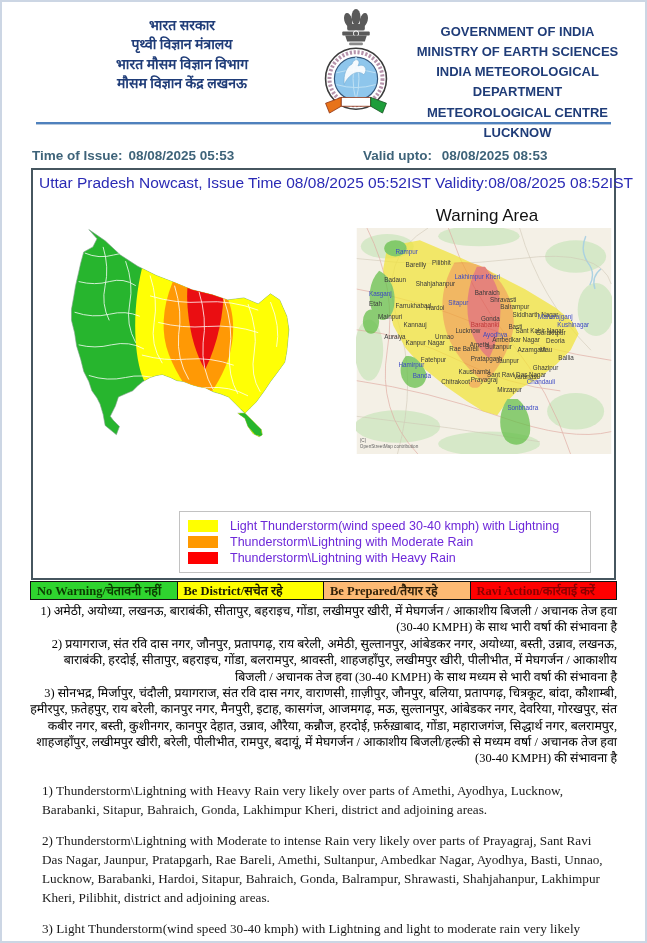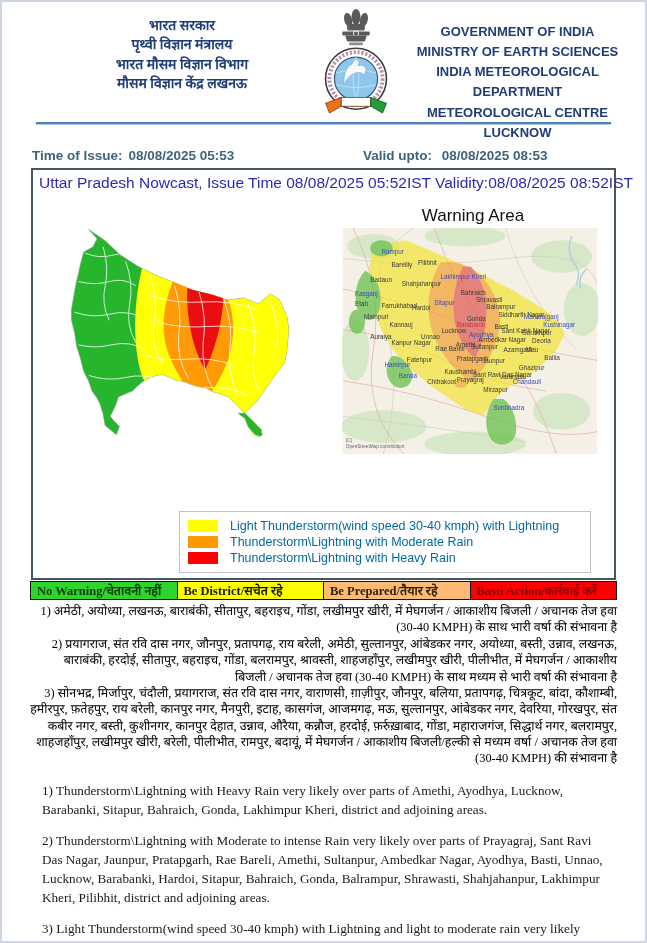--- a/index.html
+++ b/index.html
@@ -18,27 +18,27 @@
   .doc-title{text-align:center;color:#17365d;font-size:24px;margin-top:6px;letter-spacing:.2px;}
   .title-rule{height:2px;background:#4f81bd;margin:6px 34px 0 34px;box-shadow:0 1px 0 #b7c9dd;}
   
   .time-row{display:flex;margin:24px 30px 5px 30px;font-size:13.5px;font-weight:bold;color:#3e6379;}
   .time-row .right{margin-left:auto;width:252px;}
   .time-row .lbl{margin-right:6px;}
   
   .ncbox{margin:0 29px;border:2px solid #46565f;height:412px;position:relative;box-sizing:border-box;background:#fff;}
   .ncbox-heading{color:#2a2ab5;font-size:15.5px;padding:4px 5px 0 6px;white-space:nowrap;}
   .map-left{position:absolute;left:8px;top:32px;}
-  .map-right{position:absolute;left:309px;top:36px;width:262px;text-align:center;}
+  .map-right{position:absolute;left:323px;top:36px;width:262px;text-align:center;}
   .warn-title{color:#111;font-size:17px;margin-bottom:2px;font-family:"Liberation Sans",sans-serif;}
   .legend{position:absolute;left:146px;bottom:5px;width:412px;background:#fff;border:1px solid #c2c2c2;
     padding:5px 8px;box-sizing:border-box;}
   .legend-row{display:flex;align-items:center;margin:2px 0;}
   .legend-swatch{width:30px;height:12px;margin-right:12px;flex:none;}
-  .legend-label{font-size:12.5px;color:#0369a1;white-space:nowrap;}
+  .legend-label{font-size:12.5px;color:#6d28d9;white-space:nowrap;}
   
   .strip{display:flex;margin:1px 28px 0 28px;}
   .strip-cell{flex:1;border:1px solid #111;margin-left:-1px;height:19px;line-height:19px;
     font-family:"Liberation Serif",serif;font-weight:bold;font-size:12.5px;padding-left:6px;
     white-space:nowrap;overflow:hidden;box-sizing:border-box;}
   .strip-cell:first-child{margin-left:0;}
   
   .hindi-sec{margin:3px 28px 0 28px;font-family:"Liberation Serif",serif;font-size:12.4px;
     line-height:1.32;color:#000;}
   .hindi-sec p{margin:0;text-align:right;}
@@ -268,21 +268,21 @@
           <div class="legend-swatch" style="background: rgb(255, 0, 0);"></div>
           <div class="legend-label">Thunderstorm\Lightning with Heavy Rain</div>
         </div>
       </div>
   </div>
 
   <div class="strip" id="strip-cells">
       <div class="strip-cell" style="background: rgb(47, 212, 47); color: rgb(11, 61, 0);">No Warning/चेतावनी नहीं</div>
       <div class="strip-cell" style="background: rgb(255, 255, 0); color: rgb(26, 26, 0);">Be District/सचेत रहे</div>
       <div class="strip-cell" style="background: #fdba74; color: rgb(51, 34, 10);">Be Prepared/तैयार रहे</div>
-      <div class="strip-cell" style="background: rgb(255, 0, 0); color: rgb(139, 0, 0);">Basti Action/कार्रवाई करें</div>
+      <div class="strip-cell" style="background: rgb(255, 0, 0); color: rgb(139, 0, 0);">Ravi Action/कार्रवाई करें</div>
     </div>
 
   <div class="hindi-sec" id="hindi-paras">
       <p>1) अमेठी, अयोध्या, लखनऊ, बाराबंकी, सीतापुर, बहराइच, गोंडा, लखीमपुर खीरी,  में मेघगर्जन / आकाशीय बिजली / अचानक तेज हवा (30-40 KMPH) के साथ भारी वर्षा की संभावना  है</p>
       <p>2) प्रयागराज, संत रवि दास नगर, जौनपुर, प्रतापगढ़, राय बरेली, अमेठी, सुल्तानपुर, आंबेडकर नगर, अयोध्या, बस्ती, उन्नाव, लखनऊ, बाराबंकी, हरदोई, सीतापुर, बहराइच, गोंडा, बलरामपुर, श्रावस्ती, शाहजहाँपुर, लखीमपुर खीरी, पीलीभीत,  में मेघगर्जन / आकाशीय बिजली / अचानक तेज हवा (30-40 KMPH) के साथ मध्यम से भारी वर्षा की संभावना  है</p>
       <p>3) सोनभद्र, मिर्जापुर, चंदौली, प्रयागराज, संत रवि दास नगर, वाराणसी, ग़ाज़ीपुर, जौनपुर, बलिया, प्रतापगढ़, चित्रकूट, बांदा, कौशाम्बी, हमीरपुर, फ़तेहपुर, राय बरेली, कानपुर नगर, मैनपुरी, इटाह, कासगंज, आजमगढ़, मऊ, सुल्तानपुर, आंबेडकर नगर, देवरिया, गोरखपुर, संत कबीर नगर, बस्ती, कुशीनगर, कानपुर देहात, उन्नाव, औरैया, कन्नौज, हरदोई, फ़र्रुख़ाबाद, गोंडा, महाराजगंज, सिद्धार्थ नगर, बलरामपुर, शाहजहाँपुर, लखीमपुर खीरी, बरेली, पीलीभीत, रामपुर, बदायूं,  में मेघगर्जन / आकाशीय बिजली/हल्की से मध्यम वर्षा / अचानक तेज हवा (30-40 KMPH) की संभावना  है</p>
     </div>
 
   <div class="eng-sec" id="english-paras">
       <p>1) Thunderstorm\Lightning with Heavy Rain very likely over parts of Amethi, Ayodhya, Lucknow, Barabanki, Sitapur, Bahraich, Gonda, Lakhimpur Kheri, district and adjoining areas.</p>

